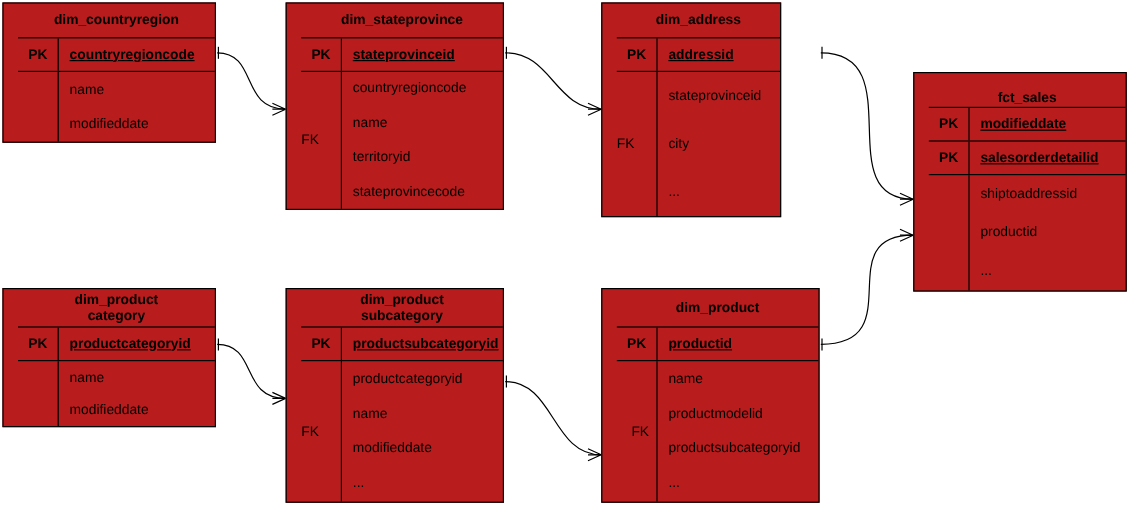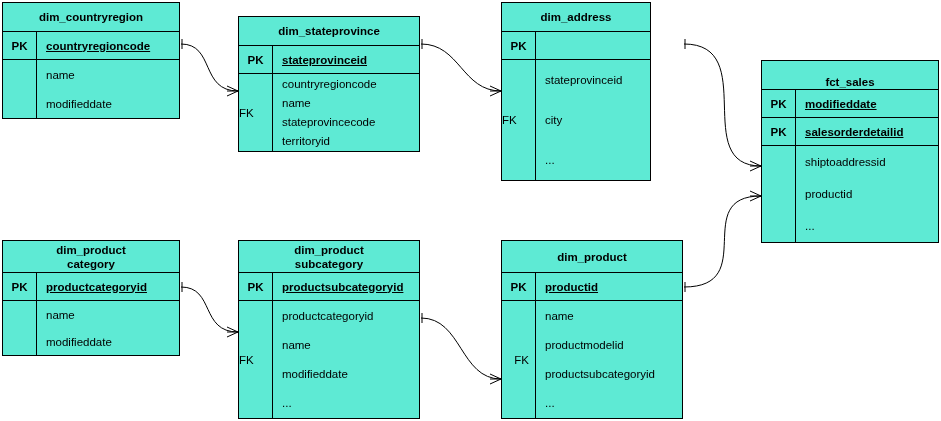--- a/index.html
+++ b/index.html
@@ -20,21 +20,22 @@
     left: 0;
     top: 0;
     width: 941px;
     height: 421px;
     pointer-events: none;
   }
   .entity {
     position: absolute;
     box-sizing: border-box;
     border: 1px solid #000000;
-    background: #5eead4;
+    background: #b91c1c;
+    padding-left: 12px;
   }
   .entity-title {
     box-sizing: border-box;
     width: 100%;
     text-align: center;
     font-weight: bold;
     font-size: 11.5px;
     color: #000000;
     line-height: 14px;
     display: flex;
@@ -175,52 +176,53 @@
               <div class="keycol-line"></div>
               <div class="keycol-line"></div>
             </div>
             <div class="attr-list">
               <div class="attr-line">name</div>
               <div class="attr-line">modifieddate</div>
             </div>
           </div>
         </div>
       </div>
-      <div class="entity" style="left: 238px; top: 16px; width: 182px; height: 136px;">
+      <div class="entity" style="left: 238px; top: 2px; width: 182px; height: 173px;">
         <div class="entity-body">
           <div class="entity-title" style="height: 29px; flex: 0 0 29px;">
             <span class="tline">dim_stateprovince</span>
           </div>
           <div class="row bordered" style="height: 28px; flex: 0 0 28px;">
             <div class="key-cell pk">PK</div>
             <div class="attr-cell pk-attr">stateprovinceid</div>
           </div>
           <div class="attr-group">
             <div class="keycol">
               <div class="keycol-line">FK</div>
               <div class="keycol-line"></div>
               <div class="keycol-line"></div>
               <div class="keycol-line"></div>
             </div>
             <div class="attr-list">
               <div class="attr-line">countryregioncode</div>
               <div class="attr-line">name</div>
+              <div class="attr-line">territoryid</div>
               <div class="attr-line">stateprovincecode</div>
-              <div class="attr-line">territoryid</div>
             </div>
           </div>
         </div>
       </div>
       <div class="entity" style="left: 501px; top: 2px; width: 150px; height: 179px;">
         <div class="entity-body">
           <div class="entity-title" style="height: 29px; flex: 0 0 29px;">
             <span class="tline">dim_address</span>
           </div>
           <div class="row bordered" style="height: 28px; flex: 0 0 28px;">
             <div class="key-cell pk">PK</div>
+            <div class="attr-cell pk-attr">addressid</div>
           </div>
           <div class="attr-group">
             <div class="keycol">
               <div class="keycol-line">FK</div>
               <div class="keycol-line"></div>
               <div class="keycol-line"></div>
               <div class="keycol-line"></div>
             </div>
             <div class="attr-list">
               <div class="attr-line">stateprovinceid</div>

